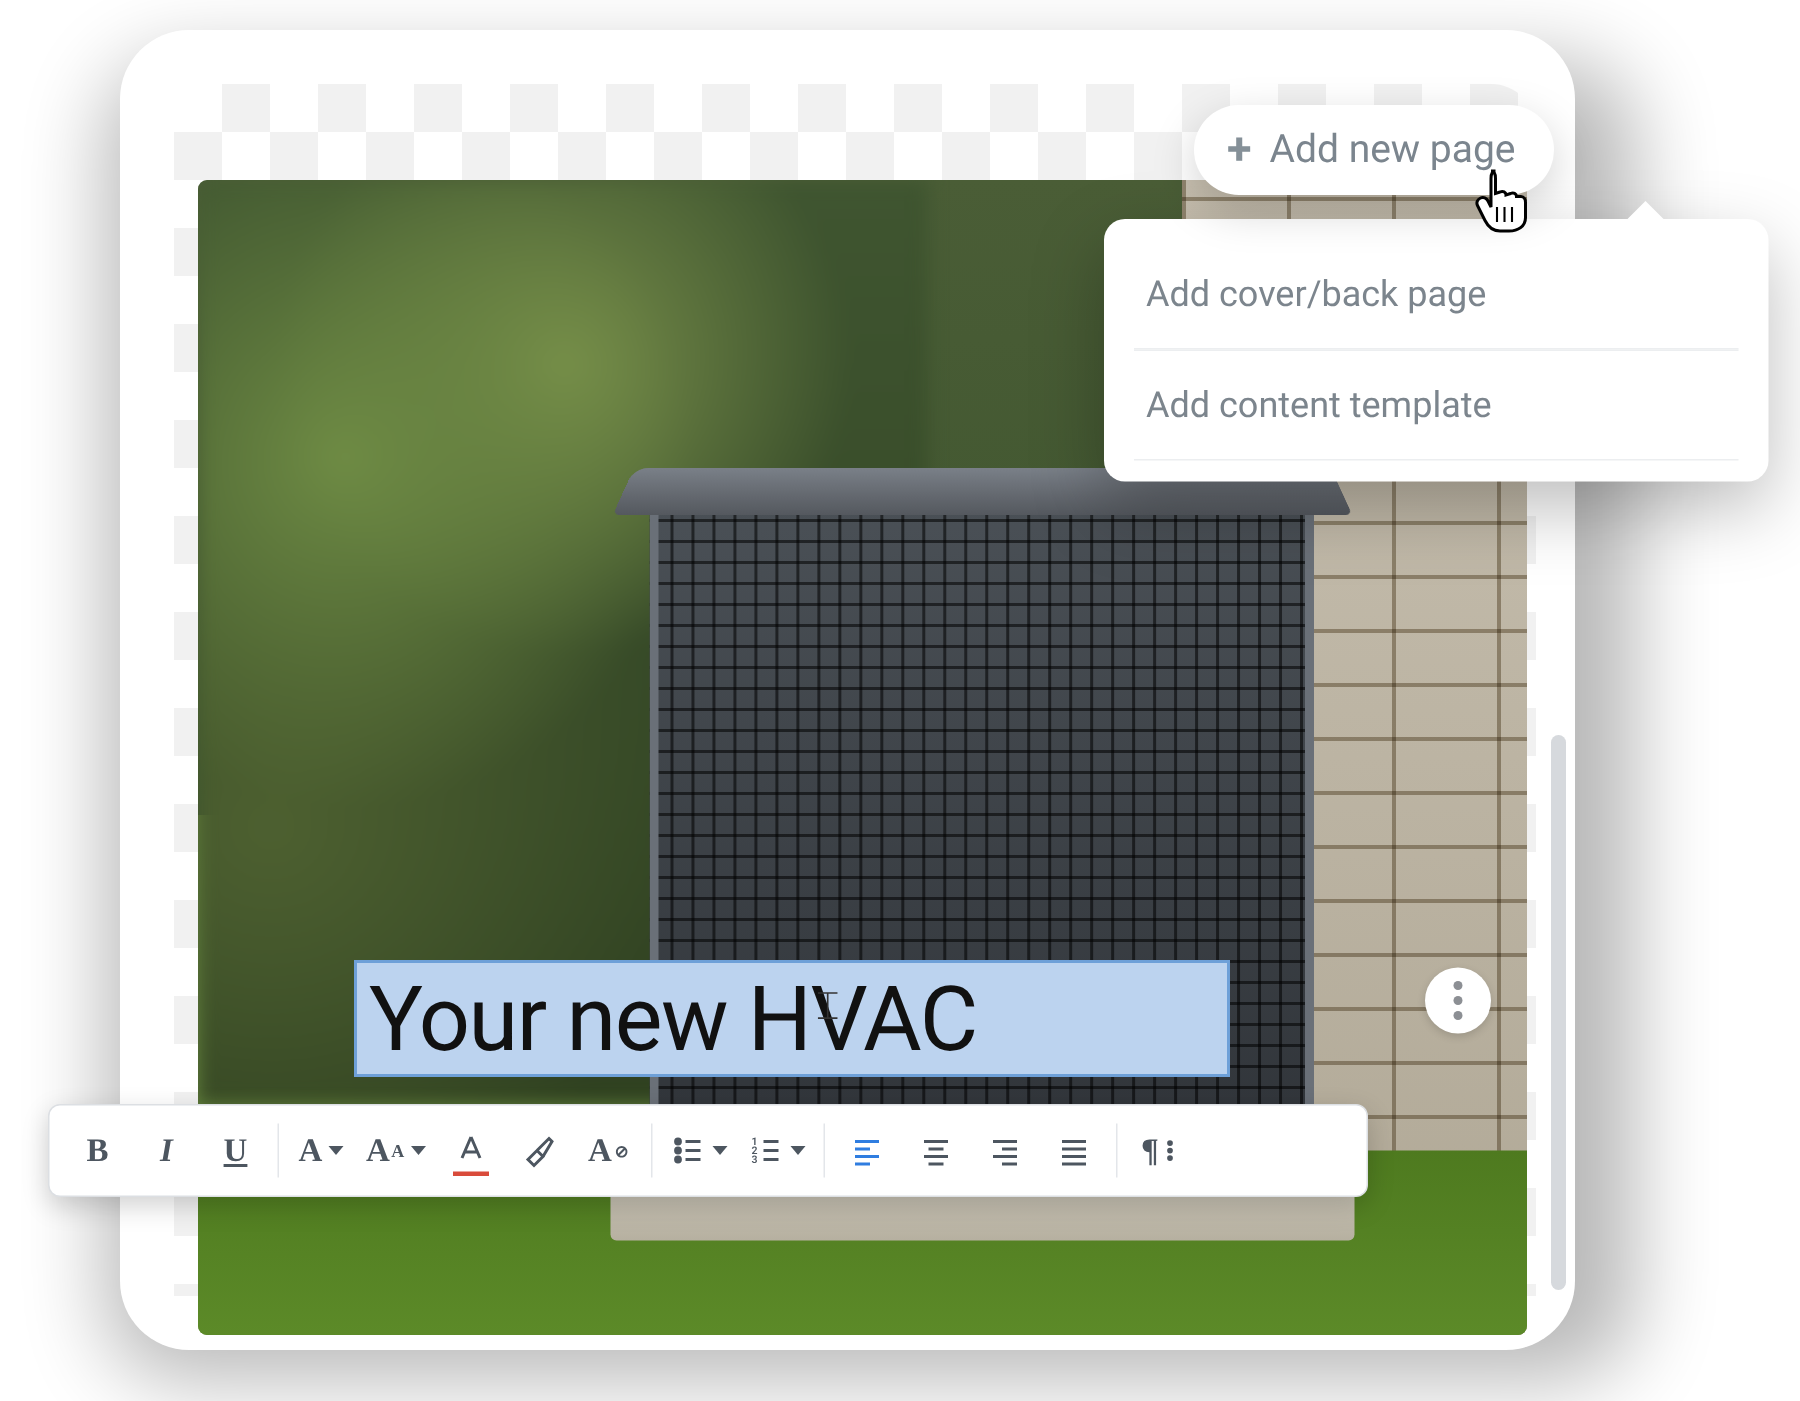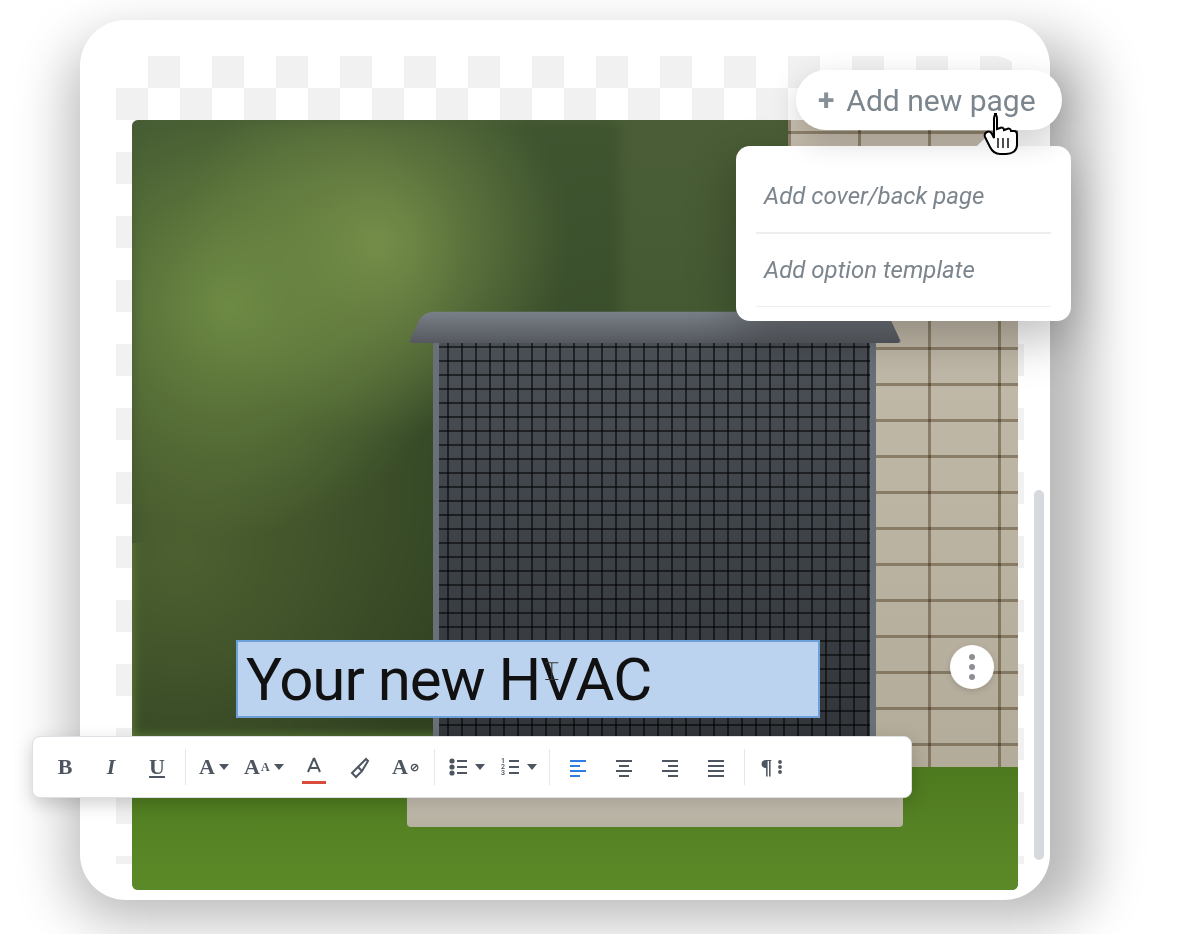--- a/index.html
+++ b/index.html
@@ -242,43 +242,42 @@
     gap: 12px;
     z-index: 20;
   }
   .add-page-btn .plus {
     font-size: 30px;
     font-weight: 700;
     color: #859098;
     line-height: 1;
   }
   .add-page-btn .lbl {
-    font-size: 30px;
+    font-size: 26px;
     color: #7b858e;
   }
   .cursor-pointer {
     position: absolute;
     left: 980px;
     top: 108px;
     z-index: 25;
     pointer-events: none;
   }
 
   
   .dropdown {
     position: absolute;
     left: 736px;
     top: 146px;
-    width: 335px;
+    width: 443px;
     background: #fff;
     border-radius: 14px;
     box-shadow: 0 18px 48px rgba(0,0,0,.26);
     padding: 14px 0;
     z-index: 15;
-    font-style: italic;
   }
   .dropdown::before {
     content:"";
     position:absolute;
     top:-12px; right:70px;
     border-left:12px solid transparent;
     border-right:12px solid transparent;
     border-bottom:12px solid #fff;
   }
   .dropdown-item {
@@ -429,15 +428,15 @@
     <line x1="18" y1="30" x2="18" y2="40"></line>
     <line x1="23" y1="30" x2="23" y2="40"></line>
     <line x1="28" y1="30" x2="28" y2="40"></line>
   </g>
 </svg>
 
 <div class="dropdown">
   <div class="dropdown-item">Add cover/back page</div>
   <div class="dropdown-divider"></div>
   <div class="dropdown-divider"></div>
-  <div class="dropdown-item">Add option template</div>
+  <div class="dropdown-item">Add content template</div>
   <div class="dropdown-divider"></div>
 </div>
 
 </body></html>

